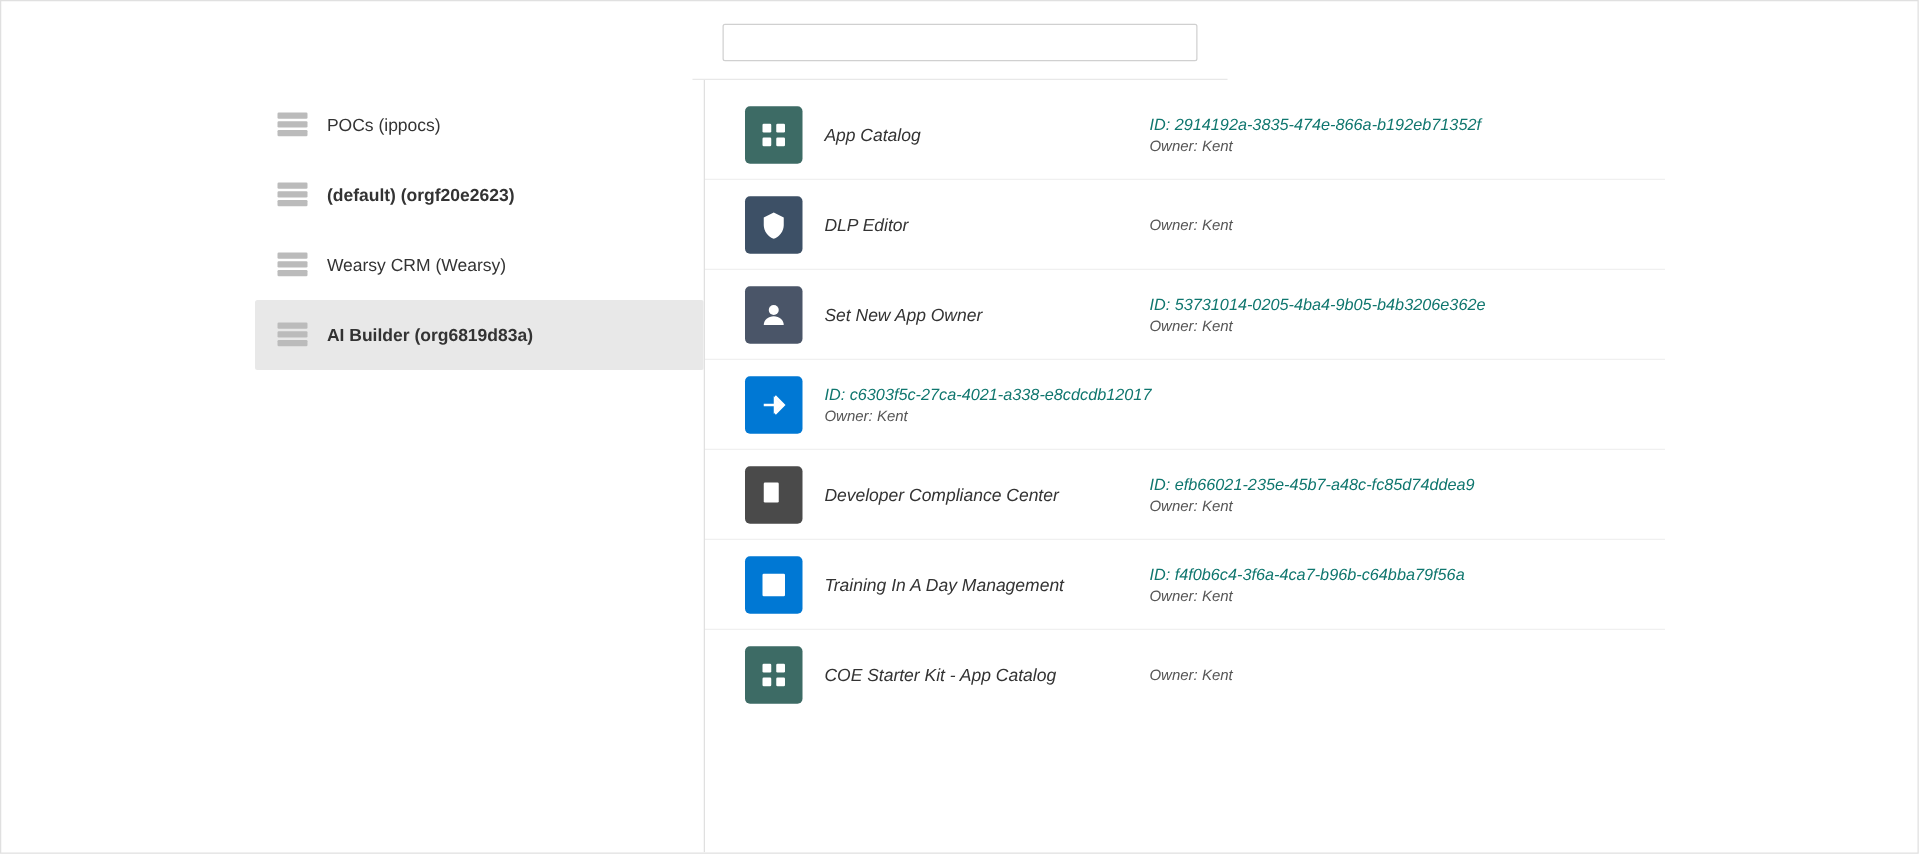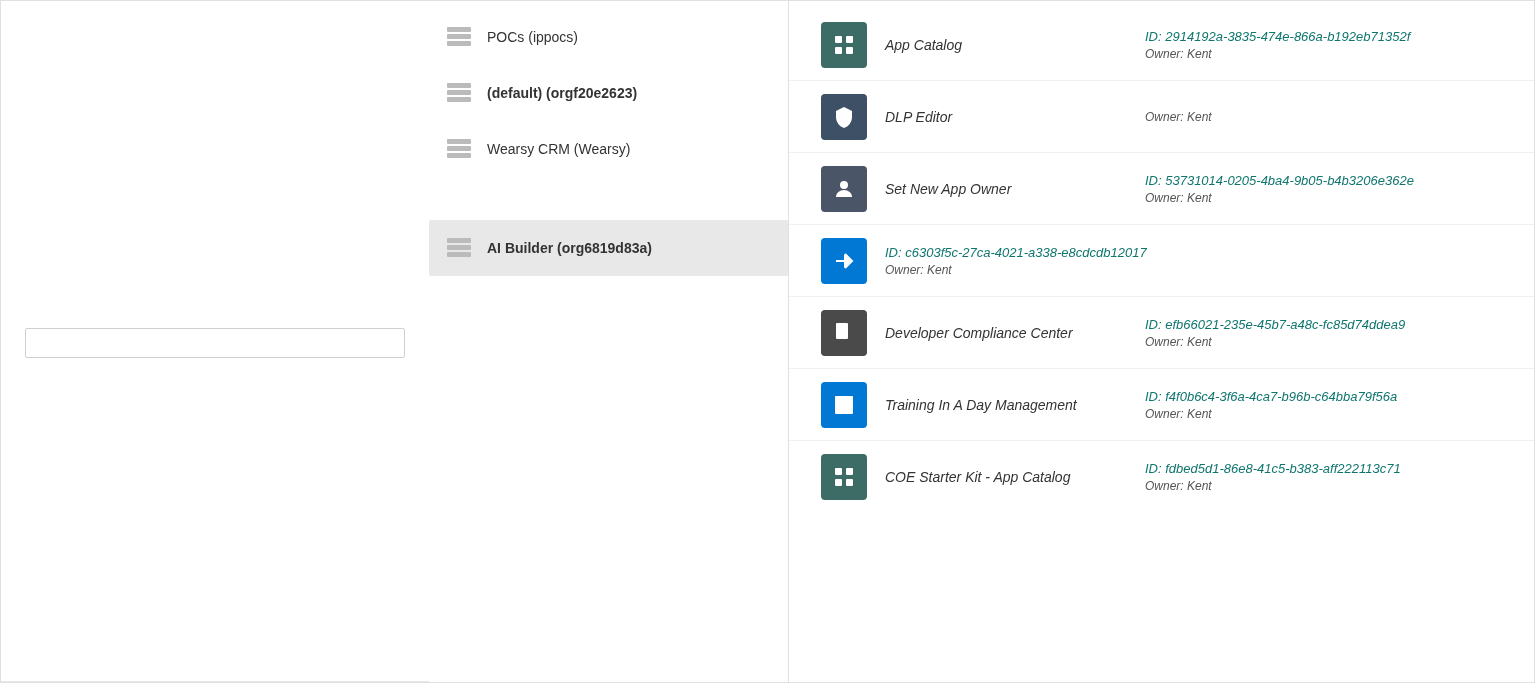--- a/index.html
+++ b/index.html
@@ -7,22 +7,23 @@
       font-family: 'Segoe UI', Arial, sans-serif;
       background: #fff;
       color: #333;
       height: 683px;
       width: 1535px;
       overflow: hidden;
       border: 1px solid #e0e0e0;
     }
     .page-container {
       display: flex;
-      flex-direction: row;
+      flex-direction: column;
       height: 100%;
+      align-items: center;
     }
     .header {
       padding: 18px 24px 14px 24px;
       display: flex;
       align-items: center;
       justify-content: space-between;
       border-bottom: 1px solid #e8e8e8;
     }
     .header-title {
       font-size: 22px;
@@ -66,21 +67,20 @@
     }
     .sidebar-item {
       display: flex;
       align-items: center;
       padding: 14px 16px;
       cursor: pointer;
       border-radius: 2px;
     }
     .sidebar-item.active {
       background: #e8e8e8;
-      margin-top: 43px;
     }
     .sidebar-icon {
       width: 28px;
       height: 28px;
       margin-right: 14px;
       display: flex;
       align-items: center;
       justify-content: center;
       flex-shrink: 0;
     }
@@ -306,19 +306,18 @@
     <div class="app-icon" style="background-color: #3d6b65">
       <svg viewBox="0 0 24 24">
               <rect x="3" y="3" width="7" height="7" rx="1"></rect>
               <rect x="14" y="3" width="7" height="7" rx="1"></rect>
               <rect x="3" y="14" width="7" height="7" rx="1"></rect>
               <rect x="14" y="14" width="7" height="7" rx="1"></rect>
             </svg>
     </div>
     <div class="app-name">COE Starter Kit - App Catalog</div>
     <div class="app-meta">
-      <div class="app-id">ID: fdbed5d1-86e8-41c5-b383-aff222113c71</div>
       <div class="app-owner">Owner: Kent</div>
     </div>
   </div>
       </div>
   </div>
 </div>
 
 </body></html>

